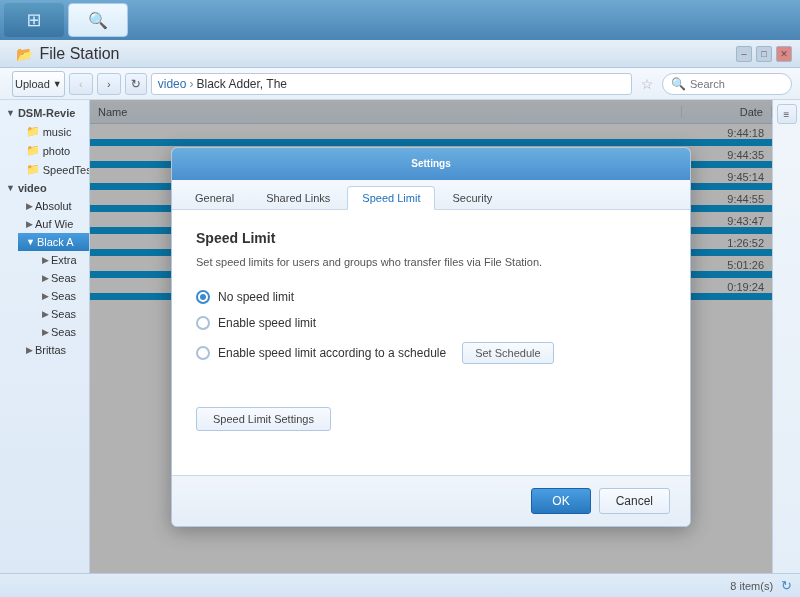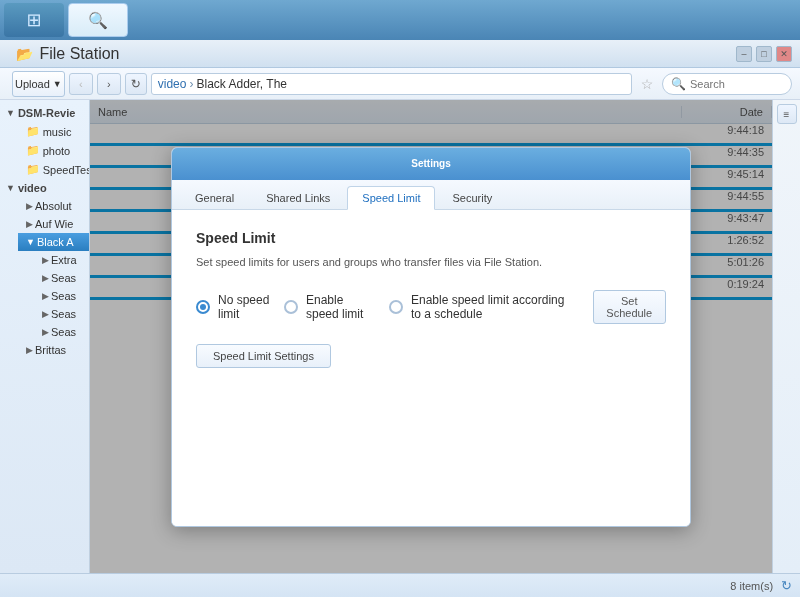--- a/index.html
+++ b/index.html
@@ -220,23 +220,23 @@
       padding: 0 8px;
       font-size: 11px;
       color: #555;
       border-right: 1px solid #d0dce8;
     }
     .file-col.name { flex: 1; }
     .file-col.date { width: 90px; text-align: right; }
 
     .file-row {
       display: flex;
-      align-items: flex-start;
+      align-items: flex-end;
       height: 22px;
-      border-bottom: 3px solid #0ea5e9;
+      border-bottom: 7px solid #0ea5e9;
       cursor: pointer;
     }
     .file-row .file-name { flex: 1; padding: 0 8px; font-size: 11px; color: #333; }
     .file-row .file-date { width: 90px; padding: 0 8px; font-size: 11px; color: #666; text-align: right; }
 
     
     .panel-toggle {
       width: 28px;
       background: linear-gradient(to bottom, #f0f5fa, #e4eef8);
       border-left: 1px solid #c0d0e0;
@@ -369,23 +369,23 @@
       margin-bottom: 8px;
     }
     .modal-description {
       font-size: 11px;
       color: #555;
       margin-bottom: 20px;
       line-height: 1.5;
     }
     .radio-group {
       display: flex;
-      flex-direction: row;
+      flex-direction: column;
       gap: 12px;
-      margin-bottom: 12px;
+      margin-bottom: 35px;
     }
     .radio-item {
       display: flex;
       align-items: center;
       gap: 8px;
       cursor: pointer;
     }
     .radio-circle {
       width: 14px;
       height: 14px;
@@ -660,20 +660,24 @@
 
             <div class="radio-item">
               <div class="radio-circle"></div>
               <span class="radio-label">Enable speed limit according to a schedule</span>
               <button class="set-schedule-btn">Set Schedule</button>
             </div>
           </div>
           <button class="speed-limit-settings-btn">Speed Limit Settings</button>
         </div>
 
+        <div class="modal-footer">
+          <button class="btn-ok">OK</button>
+          <button class="btn-cancel">Cancel</button>
+        </div>
       </div>
     </div>
   </div>
 
   <div class="panel-toggle">
     <div class="panel-btn">≡</div>
   </div>
 </div>
 
 <div class="statusbar">

